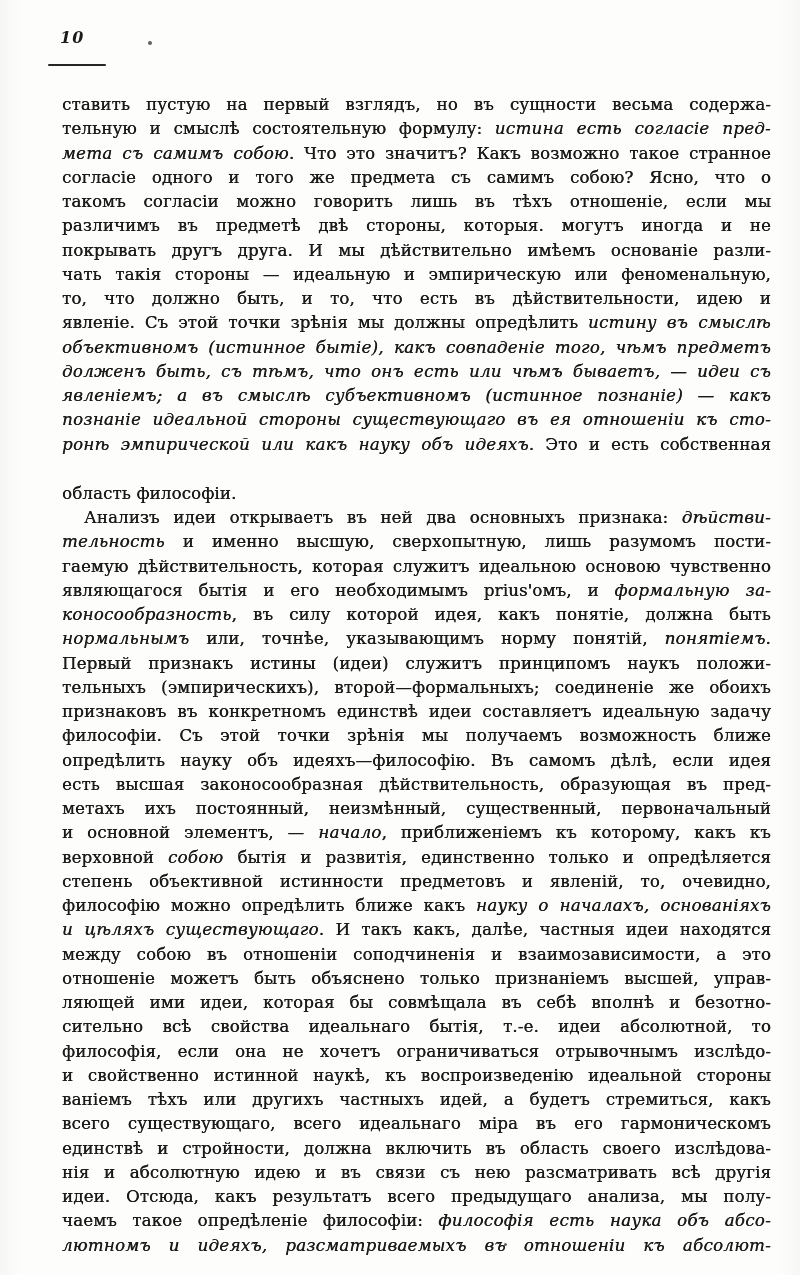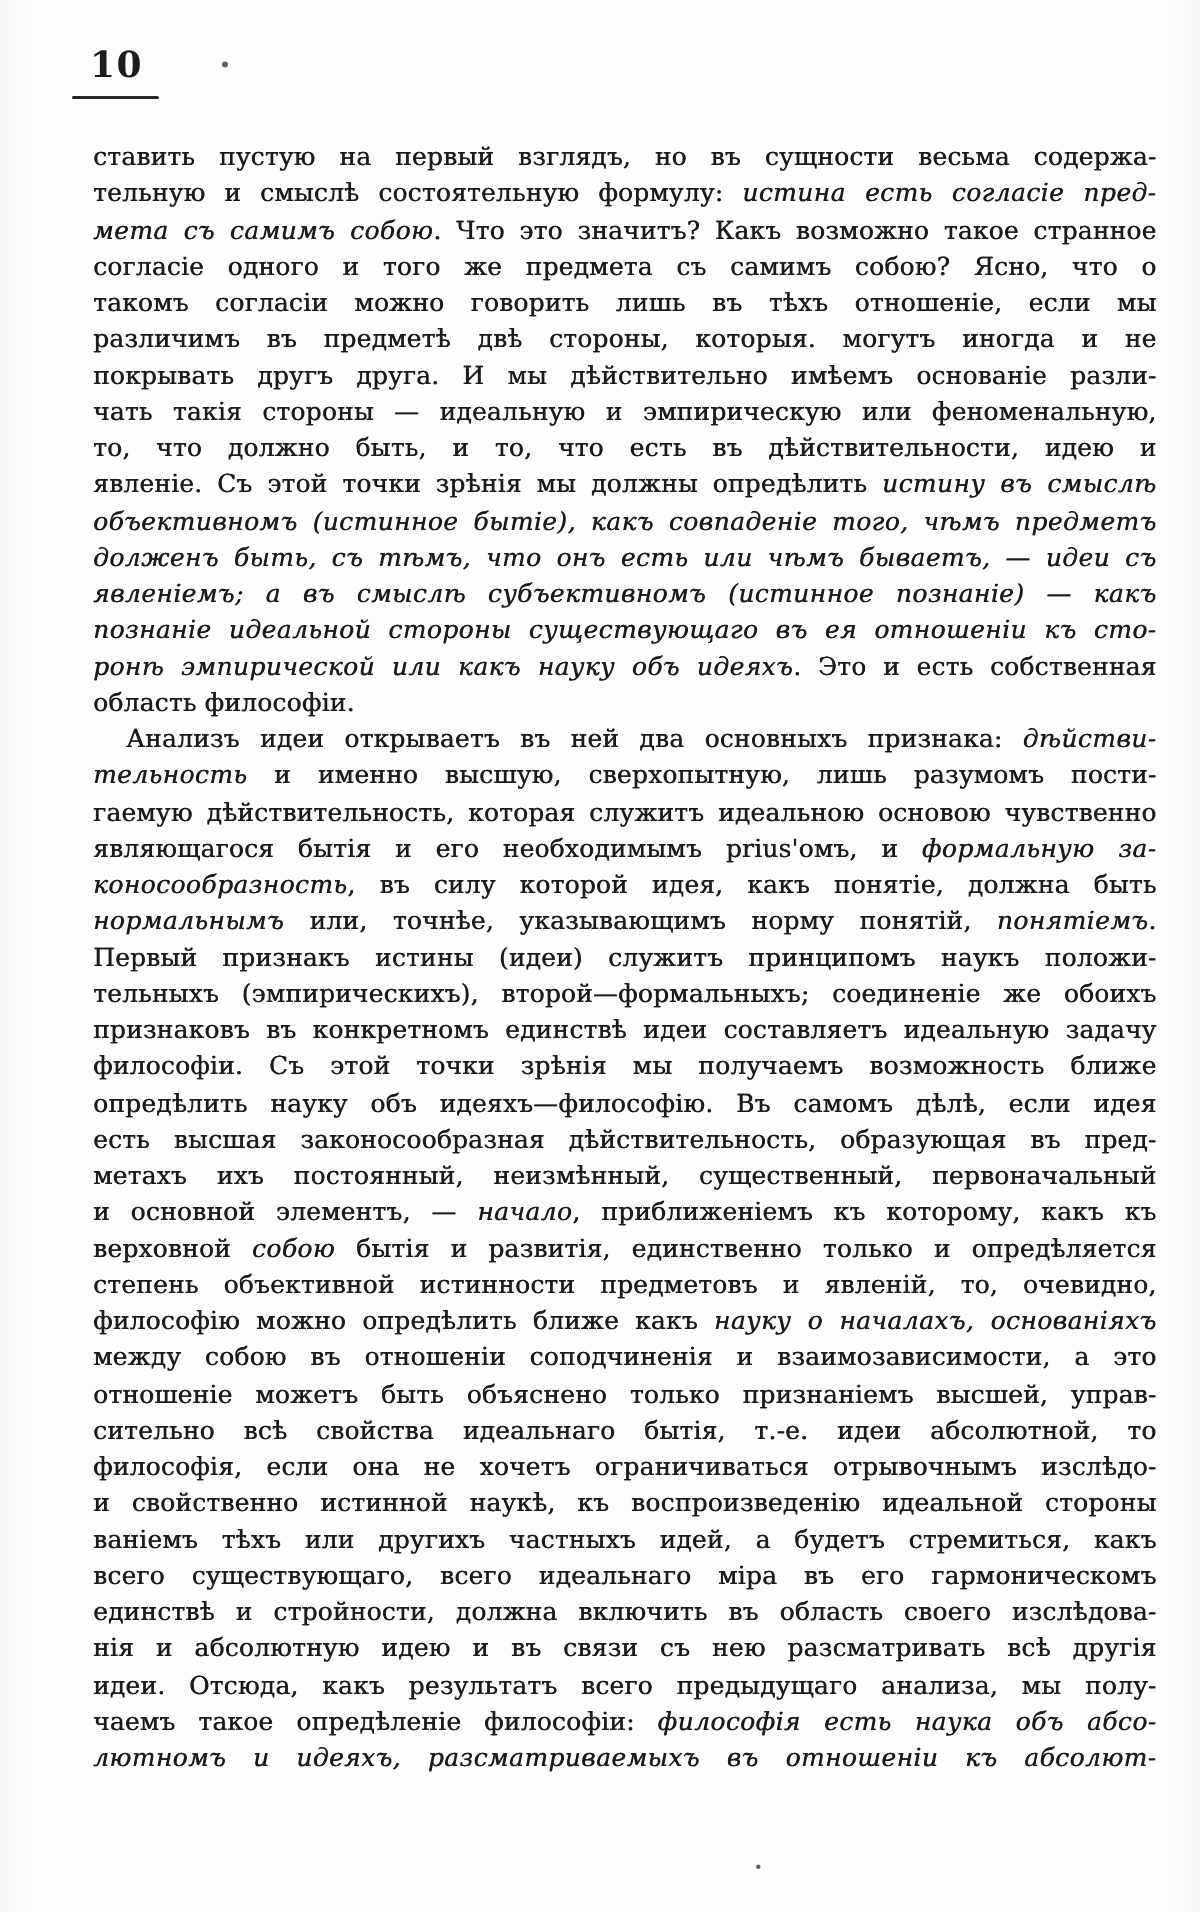--- a/index.html
+++ b/index.html
@@ -9,21 +9,21 @@
     font-family:"DejaVu Serif","Liberation Serif",serif;
     overflow:hidden;
   }
   .page{
     position:relative;width:800px;height:1275px;
     background:linear-gradient(90deg,#f6f6f4 0,#fdfdfc 2.5%,#fdfdfc 97.5%,#f7f7f5 100%);
     color:var(--ink,#1b1b1b);
   }
   .page-number{
     position:absolute;left:60px;top:28px;
-    font-weight:bold;font-size:24px;
+    font-style:italic;font-weight:bold;font-size:16px;
     letter-spacing:1px;
   }
   .page-number-rule{
     position:absolute;left:48px;top:64px;width:58px;height:2.4px;
     background:#262626;border-radius:1px;
   }
   .speck{position:absolute;background:#3a3a3a;border-radius:50%;opacity:.8;}
   .speck.s1{left:148px;top:41px;width:4px;height:4px;}
   .speck.s2{left:504px;top:1243px;width:3px;height:3px;}
   .text-block{
@@ -33,21 +33,21 @@
     text-shadow:.3px 0 0 currentColor;
   }
   .line{
     height:24.25px;
     line-height:24.25px;
     text-align:justify;
     text-align-last:justify;
     white-space:nowrap;
   }
   .line .it{font-style:italic;letter-spacing:.3px;}
-  .line.noj{text-align:left;text-align-last:left;}
+  .line.noj{text-align:left;text-align-last:left;margin-top:25px;}
   .line.ind{padding-left:22px;}
 </style>
 </head>
 <body>
 
 <div class="page" style="--ink: #1b1b1b;">
   <div class="page-number">10</div>
   <div class="page-number-rule"></div>
   <div class="speck s1"></div>
   <div class="speck s2"></div>
@@ -81,22 +81,24 @@
         <div class="line"><span class="ro">тельныхъ (эмпирическихъ), второй—формальныхъ; соединеніе же обоихъ</span></div>
         <div class="line"><span class="ro">признаковъ въ конкретномъ единствѣ идеи составляетъ идеальную задачу</span></div>
         <div class="line"><span class="ro">философіи. Съ этой точки зрѣнія мы получаемъ возможность ближе</span></div>
         <div class="line"><span class="ro">опредѣлить науку объ идеяхъ—философію. Въ самомъ дѣлѣ, если идея</span></div>
         <div class="line"><span class="ro">есть высшая законосообразная дѣйствительность, образующая въ пред-</span></div>
         <div class="line"><span class="ro">метахъ ихъ постоянный, неизмѣнный, существенный, первоначальный</span></div>
         <div class="line"><span class="ro">и основной элементъ, — </span><span class="it">начало</span><span class="ro">, приближеніемъ къ которому, какъ къ</span></div>
         <div class="line"><span class="ro">верховной </span><span class="it">собою</span><span class="ro"> бытія и развитія, единственно только и опредѣляется</span></div>
         <div class="line"><span class="ro">степень объективной истинности предметовъ и явленій, то, очевидно,</span></div>
         <div class="line"><span class="ro">философію можно опредѣлить ближе какъ </span><span class="it">науку о началахъ, основаніяхъ</span></div>
+        <div class="line"><span class="it">и цѣляхъ существующаго</span><span class="ro">. И такъ какъ, далѣе, частныя идеи находятся</span></div>
         <div class="line"><span class="ro">между собою въ отношеніи соподчиненія и взаимозависимости, а это</span></div>
         <div class="line"><span class="ro">отношеніе можетъ быть объяснено только признаніемъ высшей, управ-</span></div>
+        <div class="line"><span class="ro">ляющей ими идеи, которая бы совмѣщала въ себѣ вполнѣ и безотно-</span></div>
         <div class="line"><span class="ro">сительно всѣ свойства идеальнаго бытія, т.-е. идеи абсолютной, то</span></div>
         <div class="line"><span class="ro">философія, если она не хочетъ ограничиваться отрывочнымъ изслѣдо-</span></div>
         <div class="line"><span class="ro">и свойственно истинной наукѣ, къ воспроизведенію идеальной стороны</span></div>
         <div class="line"><span class="ro">ваніемъ тѣхъ или другихъ частныхъ идей, а будетъ стремиться, какъ</span></div>
         <div class="line"><span class="ro">всего существующаго, всего идеальнаго міра въ его гармоническомъ</span></div>
         <div class="line"><span class="ro">единствѣ и стройности, должна включить въ область своего изслѣдова-</span></div>
         <div class="line"><span class="ro">нія и абсолютную идею и въ связи съ нею разсматривать всѣ другія</span></div>
         <div class="line"><span class="ro">идеи. Отсюда, какъ результатъ всего предыдущаго анализа, мы полу-</span></div>
         <div class="line"><span class="ro">чаемъ такое опредѣленіе философіи: </span><span class="it">философія есть наука объ абсо-</span></div>
         <div class="line"><span class="it">лютномъ и идеяхъ, разсматриваемыхъ въ отношеніи къ абсолют-</span></div>

